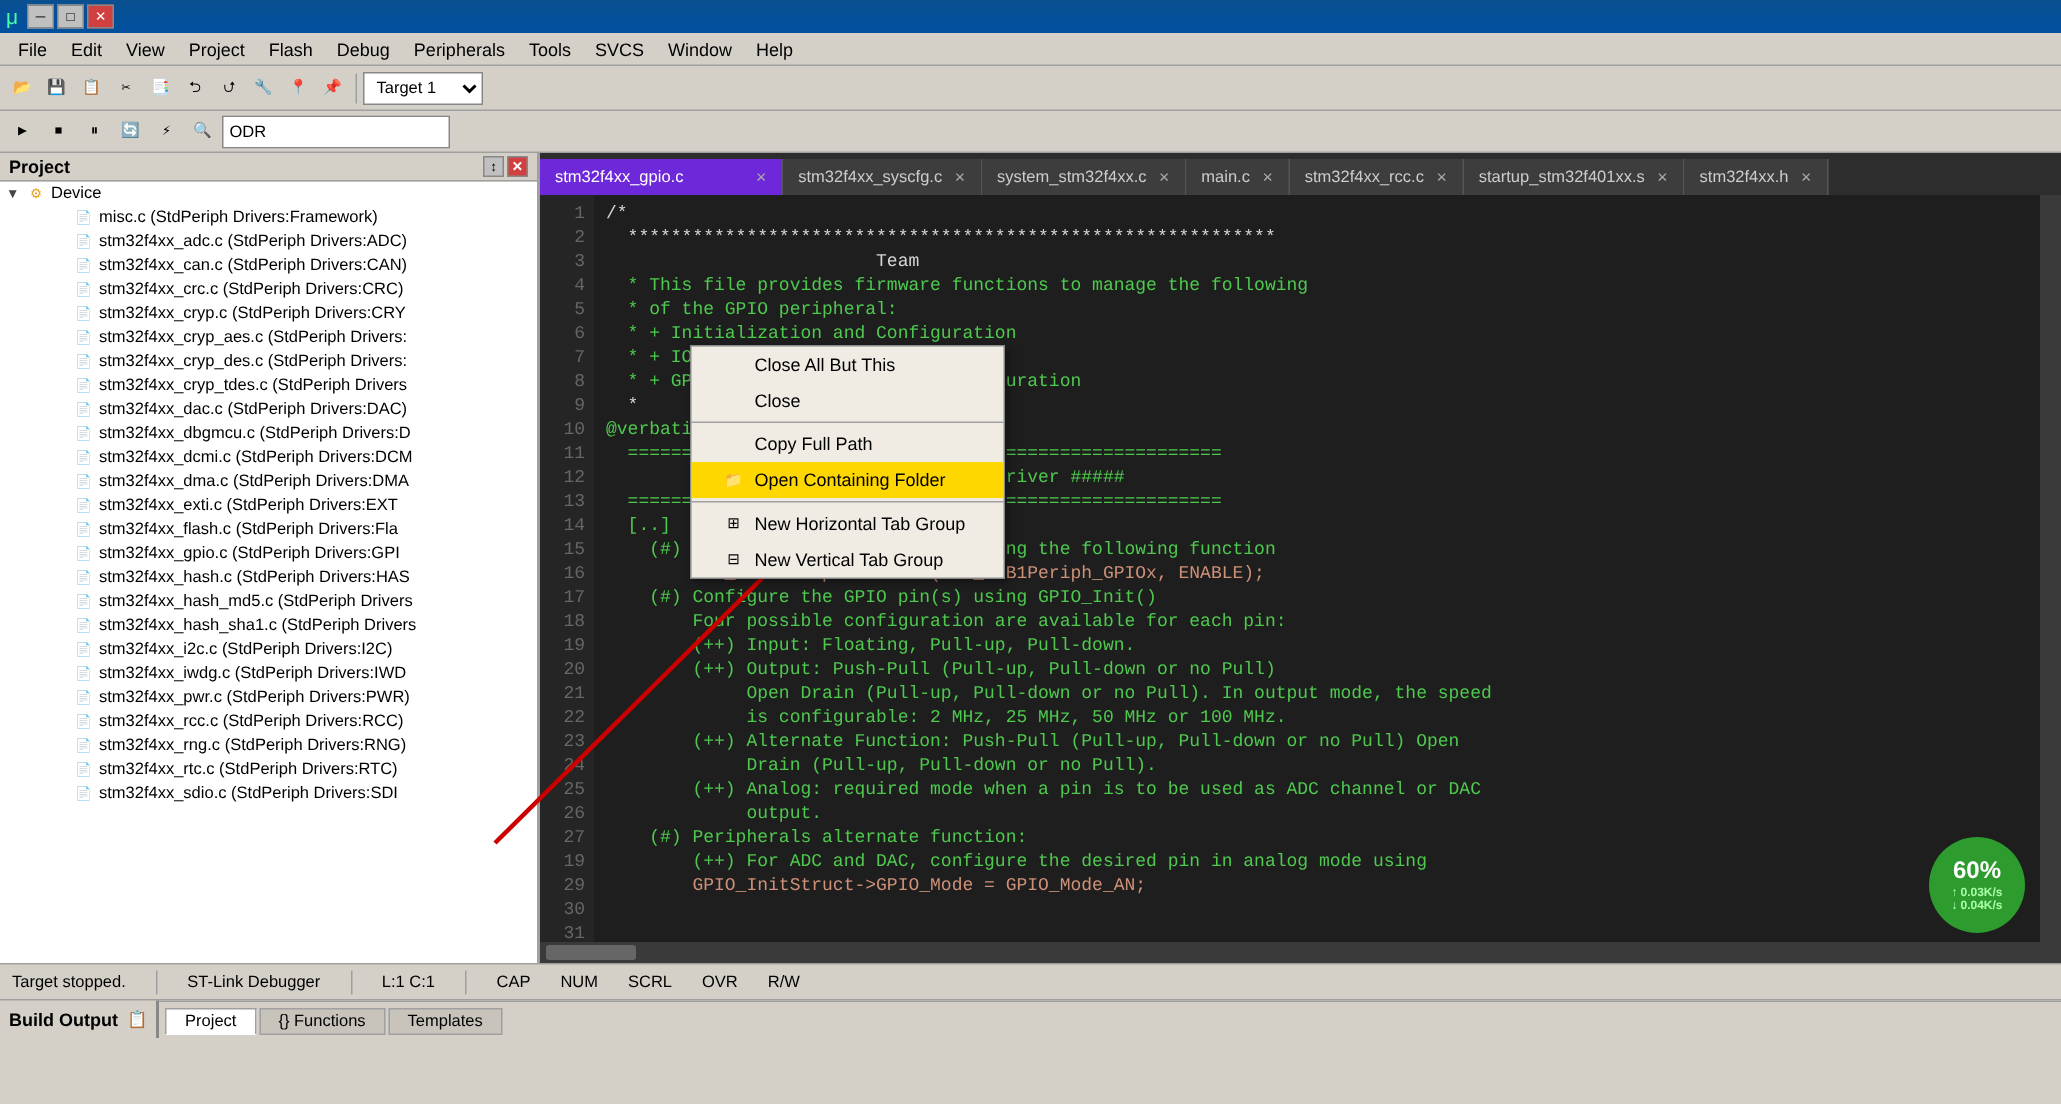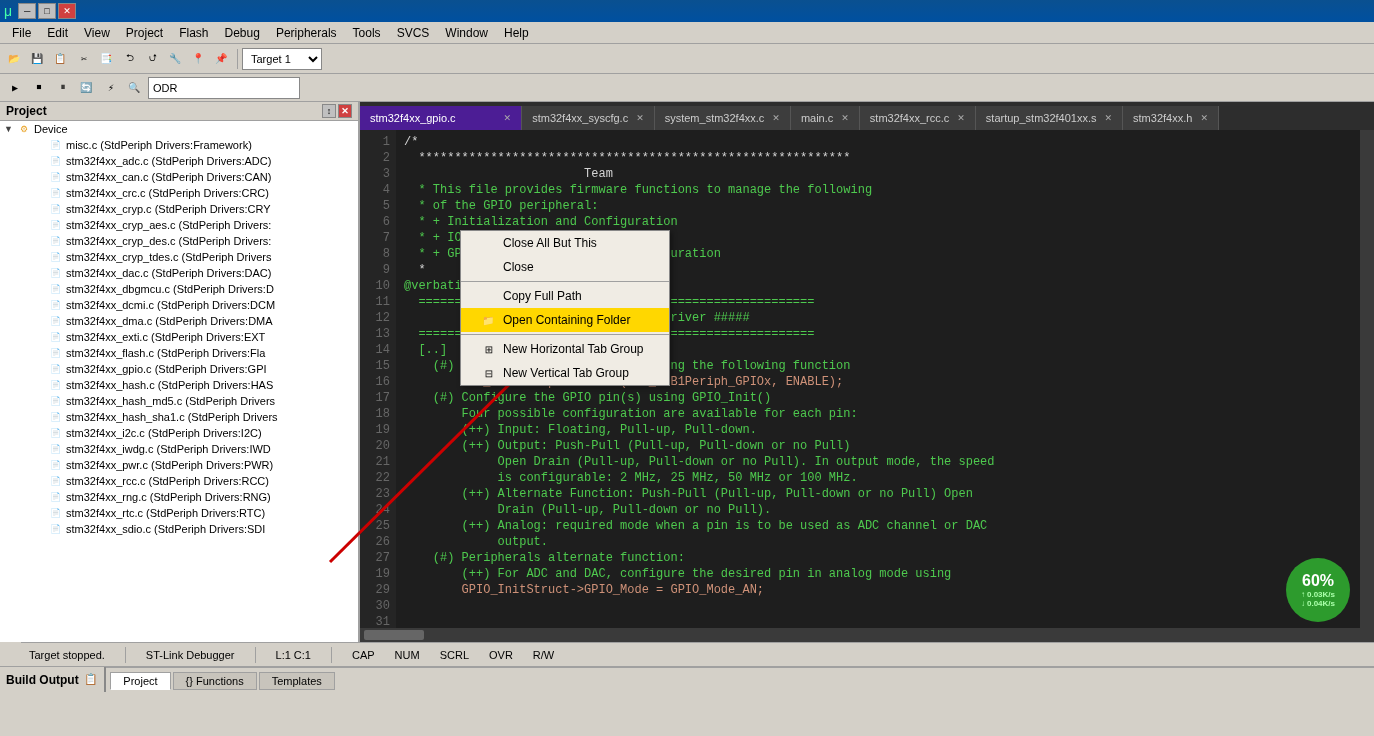--- a/index.html
+++ b/index.html
@@ -69,21 +69,21 @@
     #project-tree { flex: 1; overflow-y: auto; font-family: Arial, sans-serif; font-size: 11px; }
     .tree-item { padding: 1px 4px; display: flex; align-items: center; gap: 3px; cursor: pointer; white-space: nowrap; }
     .tree-icon { width: 14px; height: 14px; display: inline-flex; align-items: center; justify-content: center; font-size: 9px; flex-shrink: 0; }
     .tree-expand { width: 10px; color: #444; font-size: 9px; flex-shrink: 0; }
     .indent2 { margin-left: 32px; }
 
     
     #editor-area { flex: 1; display: flex; flex-direction: column; background: #1e1e1e; overflow: hidden; }
     #tabs-bar { background: #2d2d2d; display: flex; align-items: flex-end; height: 28px; overflow-x: auto; }
     .tab { height: 24px; padding: 0 10px; display: flex; align-items: center; gap: 4px; font-size: 11px; cursor: pointer; border-right: 1px solid #555; white-space: nowrap; font-family: Arial, sans-serif; }
-    .tab.active { background: #4c1d95; color: white; gap: 44px; }
+    .tab.active { background: #6d28d9; color: white; gap: 44px; }
     .tab.inactive { background: #3d3d3d; color: #ccc; }
     .tab-close { font-size: 9px; color: #aaa; margin-left: 4px; }
     #code-area { flex: 1; display: flex; overflow: hidden; }
     #line-numbers { background: #252525; color: #666; padding: 4px 6px; font-size: 12px; line-height: 16px; text-align: right; min-width: 36px; user-select: none; overflow: hidden; }
     #code-content { flex: 1; padding: 4px 8px; font-size: 12px; line-height: 16px; color: #d4d4d4; overflow: auto; white-space: pre; font-family: 'Courier New', monospace; }
 
     
     #context-menu {
       position: absolute;
       left: 460px;
@@ -112,21 +112,20 @@
       align-items: center;
       padding: 0 8px;
       font-family: Arial, sans-serif;
       font-size: 11px;
       border-top: 1px solid #a0a0a0;
       gap: 20px;
       position: absolute;
       bottom: 26px;
       left: 0;
       right: 0;
-      margin-left: 21px;
     }
     .status-sep { width: 1px; height: 16px; background: #a0a0a0; }
 
     
     #bottom-tabs {
       position: absolute;
       bottom: 0;
       left: 0;
       right: 0;
       height: 26px;

